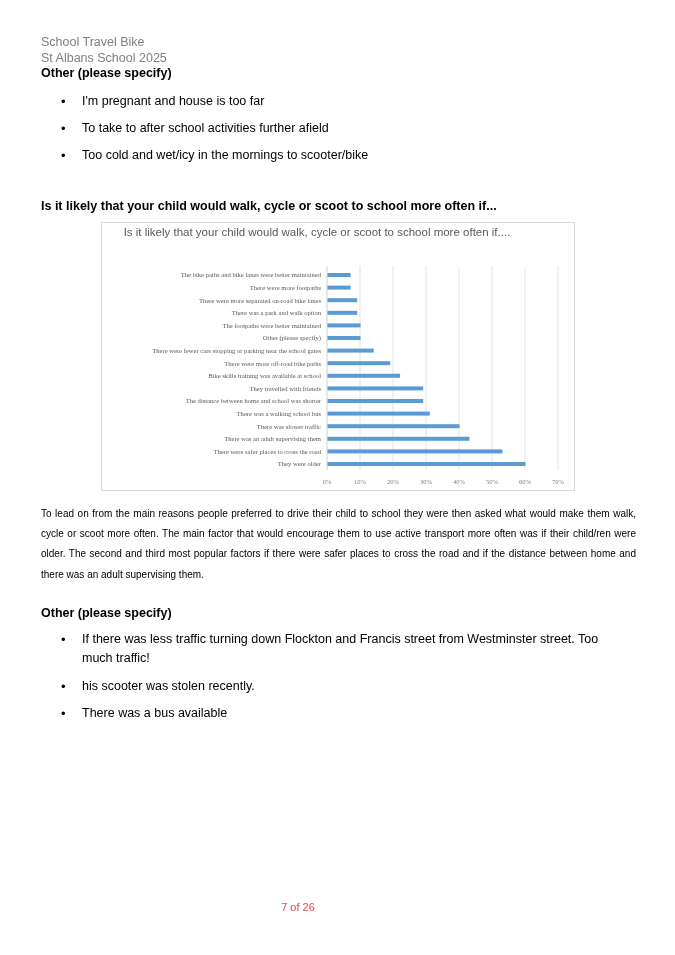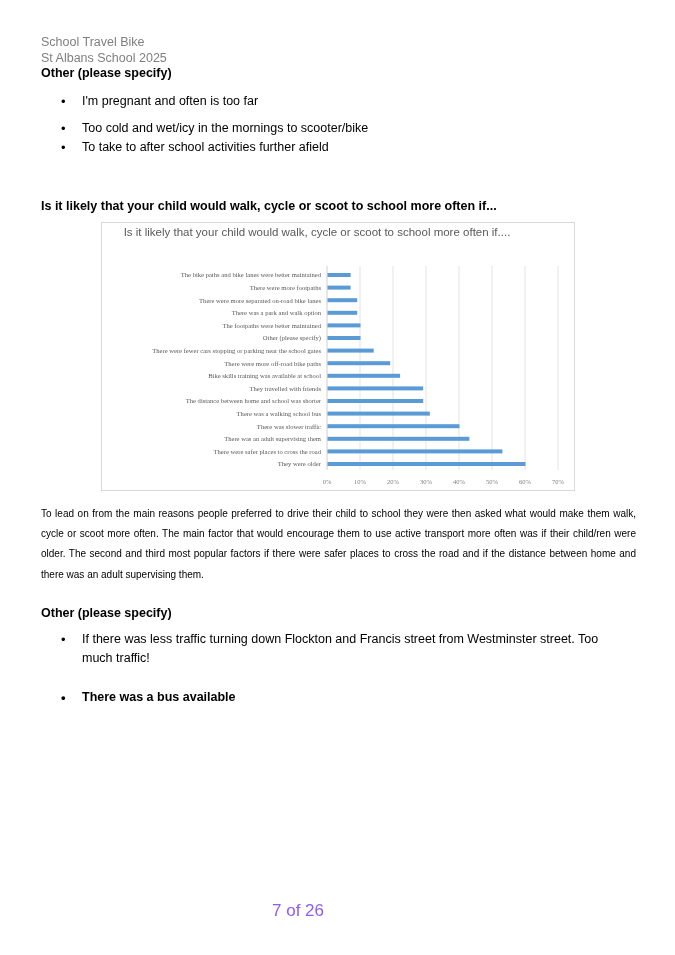--- a/index.html
+++ b/index.html
@@ -4,41 +4,41 @@
 <style>
   html, body { margin: 0; padding: 0; background: #ffffff; }
   body { width: 675px; height: 955px; position: relative; overflow: hidden;
          font-family: "Liberation Sans", sans-serif; color: #000; }
   .header { position: absolute; left: 41px; top: 34px; font-size: 12.5px; color: #7f7f7f; line-height: 16px; }
   .h-bold { position: absolute; left: 41px; font-size: 12.5px; font-weight: bold; color: #000; }
   ul.bullets { position: absolute; left: 0; margin: 0; padding: 0; list-style: none; width: 675px; }
   ul.bullets li { position: relative; padding-left: 82px; padding-right: 60px; font-size: 12.5px; line-height: 19px; }
   ul.bullets li::before { content: "\2022"; position: absolute; left: 61px; top: 0; font-size: 13px; }
   .para { position: absolute; left: 41px; width: 595px; top: 504px; font-size: 10px; line-height: 20.2px; text-align: justify; }
-  .footer { position: absolute; left: 0; width: 596px; text-align: center; top: 901px; font-size: 17px; color: #8b5cf6; }
+  .footer { position: absolute; left: 0; width: 596px; text-align: center; top: 901px; font-size: 11px; color: #ef4444; }
   .chart-frame { position: absolute; left: 101px; top: 222px; width: 474px; height: 269px;
                  border: 1px solid #d9d9d9; box-sizing: border-box; background: #fff; }
   .chart-title { position: absolute; left: 0; top: 3px; width: 430px; text-align: center;
                  font-size: 11.5px; color: #595959; line-height: 13px; }
   svg text { font-family: "Liberation Serif", serif; }
 </style>
 </head>
 <body>
 
 <div class="header">
   <div>School Travel Bike</div>
   <div>St Albans School 2025</div>
 </div>
 
 <div class="h-bold" style="top:66px;">Other (please specify)</div>
 
 <ul class="bullets" style="top:92px;">
-  <li style="margin-bottom:8px;">I'm pregnant and often is too far</li>
+  <li style="margin-bottom:8px;">I'm pregnant and house is too far</li>
+  <li style="margin-bottom:8px;">To take to after school activities further afield</li>
   <li>Too cold and wet/icy in the mornings to scooter/bike</li>
-  <li style="margin-bottom:8px;">To take to after school activities further afield</li>
 </ul>
 
 <div class="h-bold" style="top:199px;">Is it likely that your child would walk, cycle or scoot to school more often if...</div>
 
 <div class="chart-frame">
   <div class="chart-title">Is it likely that your child would walk, cycle or scoot to school more often if....</div>
   <svg id="chart-svg" width="472" height="267" style="position:absolute;left:0;top:0;">
       <text x="225" y="261" text-anchor="middle" font-size="6.5" fill="#7f7f7f">0%</text>
       <line x1="258" x2="258" y1="43" y2="247" stroke="#e3e3e3" stroke-width="1"></line>
       <text x="258" y="261" text-anchor="middle" font-size="6.5" fill="#7f7f7f">10%</text>
@@ -88,17 +88,18 @@
       <text x="219" y="243.3" text-anchor="end" font-size="6.6" fill="#595959">They were older</text>
       <rect x="225.5" y="239" width="198" height="4" fill="#5B9BD5"></rect>
     </svg>
 </div>
 
 <div class="para">To lead on from the main reasons people preferred to drive their child to school they were then asked what would make them walk, cycle or scoot more often. The main factor that would encourage them to use active transport more often was if their child/ren were older. The second and third most popular factors if there were safer places to cross the road and if the distance between home and there was an adult supervising them.</div>
 
 <div class="h-bold" style="top:606px;">Other (please specify)</div>
 
 <ul class="bullets" style="top:630px;">
-  <li style="margin-bottom:20px;">If there was less traffic turning down Flockton and Francis street from Westminster street. Too much traffic!</li>
-  <li style="margin-bottom:4px;font-weight:bold;">There was a bus available</li>
+  <li style="margin-bottom:9px;">If there was less traffic turning down Flockton and Francis street from Westminster street. Too much traffic!</li>
+  <li style="margin-bottom:8px;">his scooter was stolen recently.</li>
+  <li style="margin-bottom:4px;">There was a bus available</li>
 </ul>
 
 <div class="footer">7 of 26</div>
 
 </body></html>

